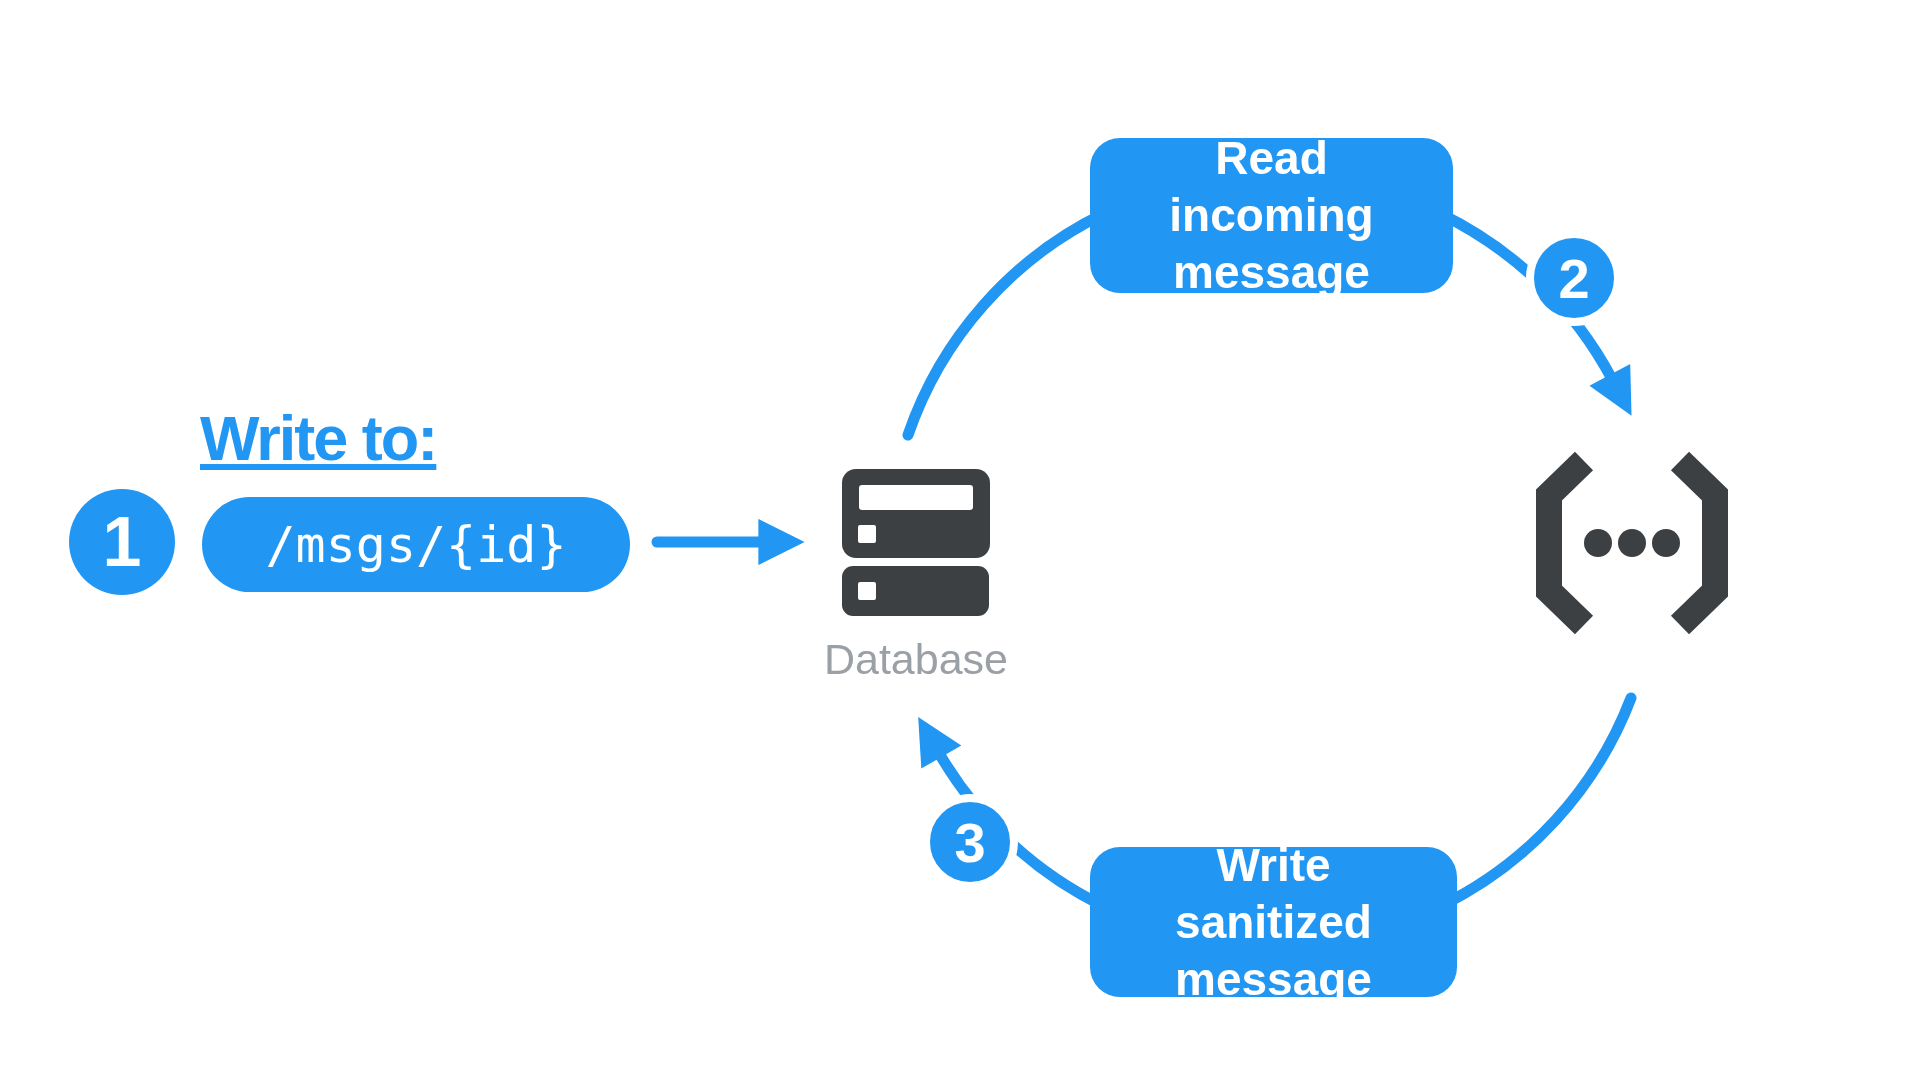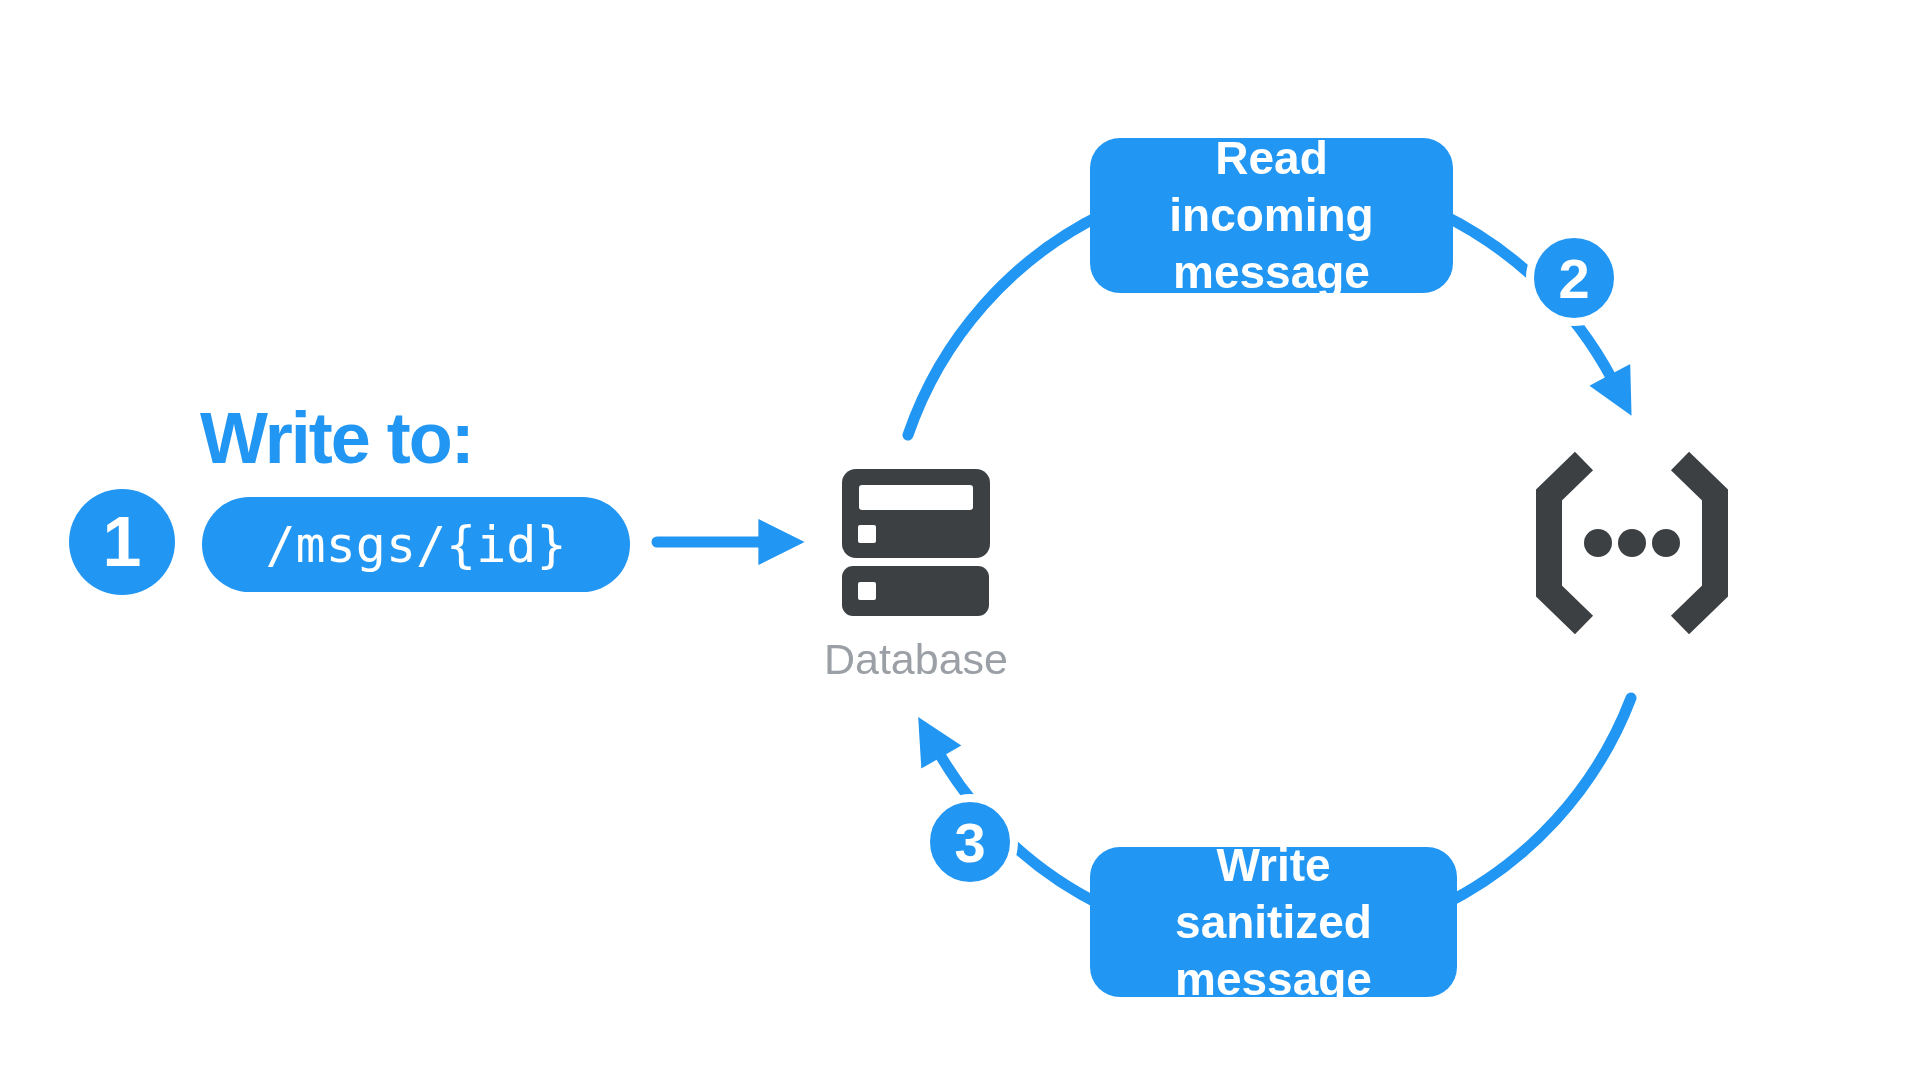--- a/index.html
+++ b/index.html
@@ -6,22 +6,22 @@
   body { background:#ffffff; font-family:"Liberation Sans", sans-serif; }
   .canvas {
     position:relative; width:1920px; height:1080px;
     background:var(--bg); overflow:hidden;
   }
   .abs { position:absolute; }
 
   
   .write-heading {
     left:200px; top:408px;
-    font-size:72px; font-weight:bold; letter-spacing:-2px;
-    color:var(--blue); line-height:60px;
+    font-size:63px; font-weight:bold; letter-spacing:-2px;
+    color:var(--blue); line-height:60px;text-decoration:underline;
   }
   .badge {
     display:flex; align-items:center; justify-content:center;
     border-radius:50%; background:var(--blue);
     color:var(--white); font-weight:bold;
   }
   .badge-1 { left:69px; top:489px; width:106px; height:106px; font-size:70px; }
   .badge-2, .badge-3 {
     width:96px; height:96px; font-size:56px;
     border:8px solid var(--bg); box-sizing:border-box;

